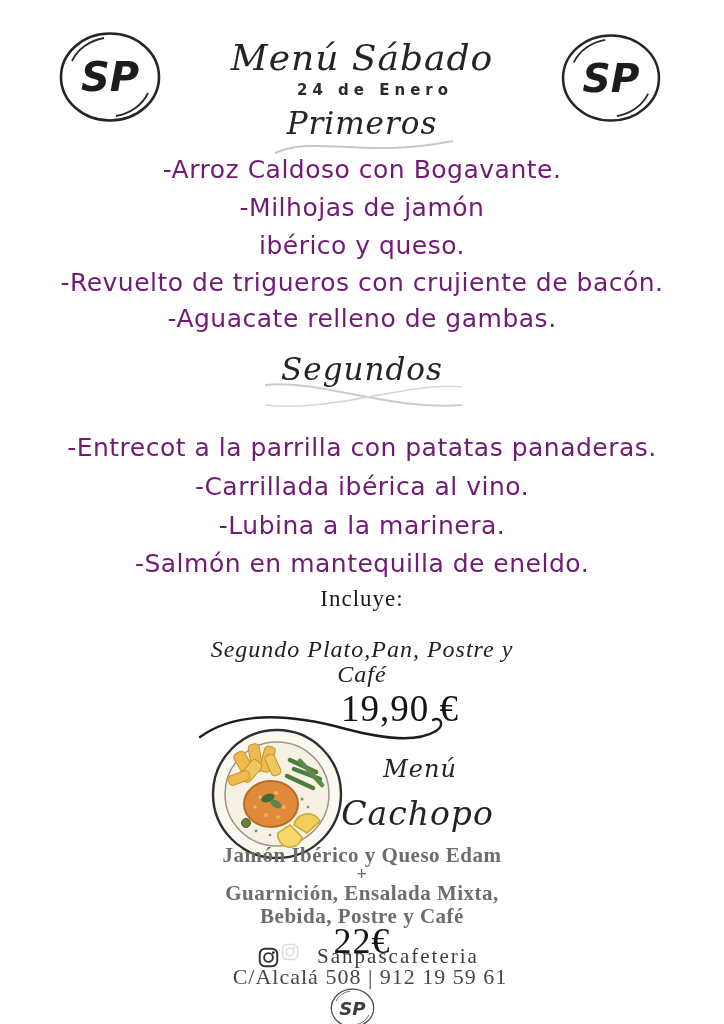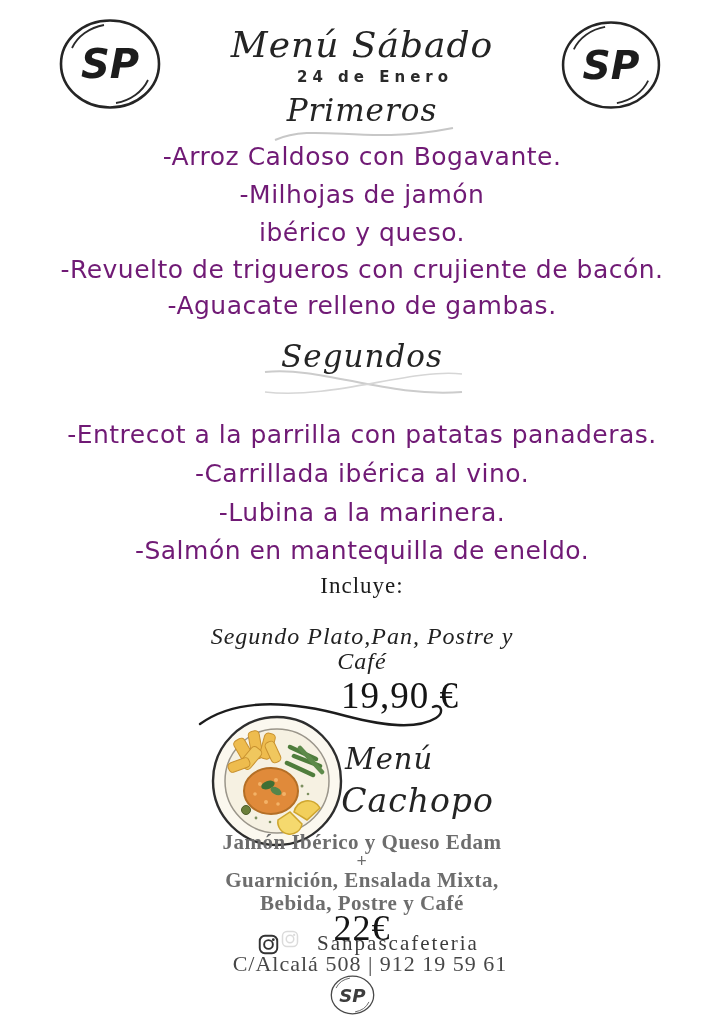--- a/index.html
+++ b/index.html
@@ -1,21 +1,21 @@
 <!DOCTYPE html>
 <html><head>
 <meta charset="utf-8">
 <style>
   html,body{margin:0;padding:0;background:#e8e8e8;}
   .page{
     position:relative;width:724px;height:1024px;margin:0 auto;
     background:#ffffff;overflow:hidden;
     font-family:"DejaVu Sans",sans-serif;color:#1f1f1f;
   }
-  .abs{position:absolute;}
+  .abs{position:absolute;margin-top:13px;}
   .cx{left:0;width:100%;text-align:center;}
 
   
   .script{
     font-family:"DejaVu Serif",serif;font-style:italic;font-weight:400;
     color:#242424;letter-spacing:1px;
   }
   .hdr-title{top:24px;font-size:36px;}
   .hdr-date{top:68px;font-size:15px;font-weight:700;letter-spacing:5px;color:#2a2a2a;padding-left:13px;}
   .sec-title{font-size:31px;}
@@ -143,21 +143,21 @@
       <circle cx="36" cy="96" r="4.5" fill="#6b7f3a" stroke="#4c5c28" stroke-width="1"></circle>
       <g fill="#7d9060">
         <circle cx="92" cy="72" r="1.5"></circle>
           <circle cx="98" cy="80" r="1.3"></circle>
         <circle cx="46" cy="104" r="1.4"></circle>
           <circle cx="60" cy="108" r="1.3"></circle>
       </g>
     </svg>
   </div>
 
-  <div class="abs script" style="left:345px;top:742px;width:150px;font-size:29px;">Menú</div>
+  <div class="abs script" style="left:345px;top:742px;width:150px;text-align:center;font-size:24px;">Menú</div>
   <div class="abs script" style="left:330px;top:781px;width:175px;text-align:center;font-size:33px;">Cachopo</div>
 
   <div class="abs cx serif graytxt" style="top:830px;font-size:21px;">Jamón Ibérico y Queso Edam</div>
   <div class="abs cx serif graytxt" style="top:851px;font-size:18px;">+</div>
   <div class="abs cx serif graytxt" style="top:868px;font-size:21px;">Guarnición, Ensalada Mixta,</div>
   <div class="abs cx serif graytxt" style="top:891px;font-size:21px;">Bebida, Postre y Café</div>
   <div class="abs cx serif price-big" style="top:907px;font-size:36px;">22€</div>
 
   <div class="abs" style="left:281px;top:930px;opacity:0.35;">
     <svg width="18" height="18" viewBox="0 0 24 24" fill="none" stroke="#9a9a9a" stroke-width="2">

